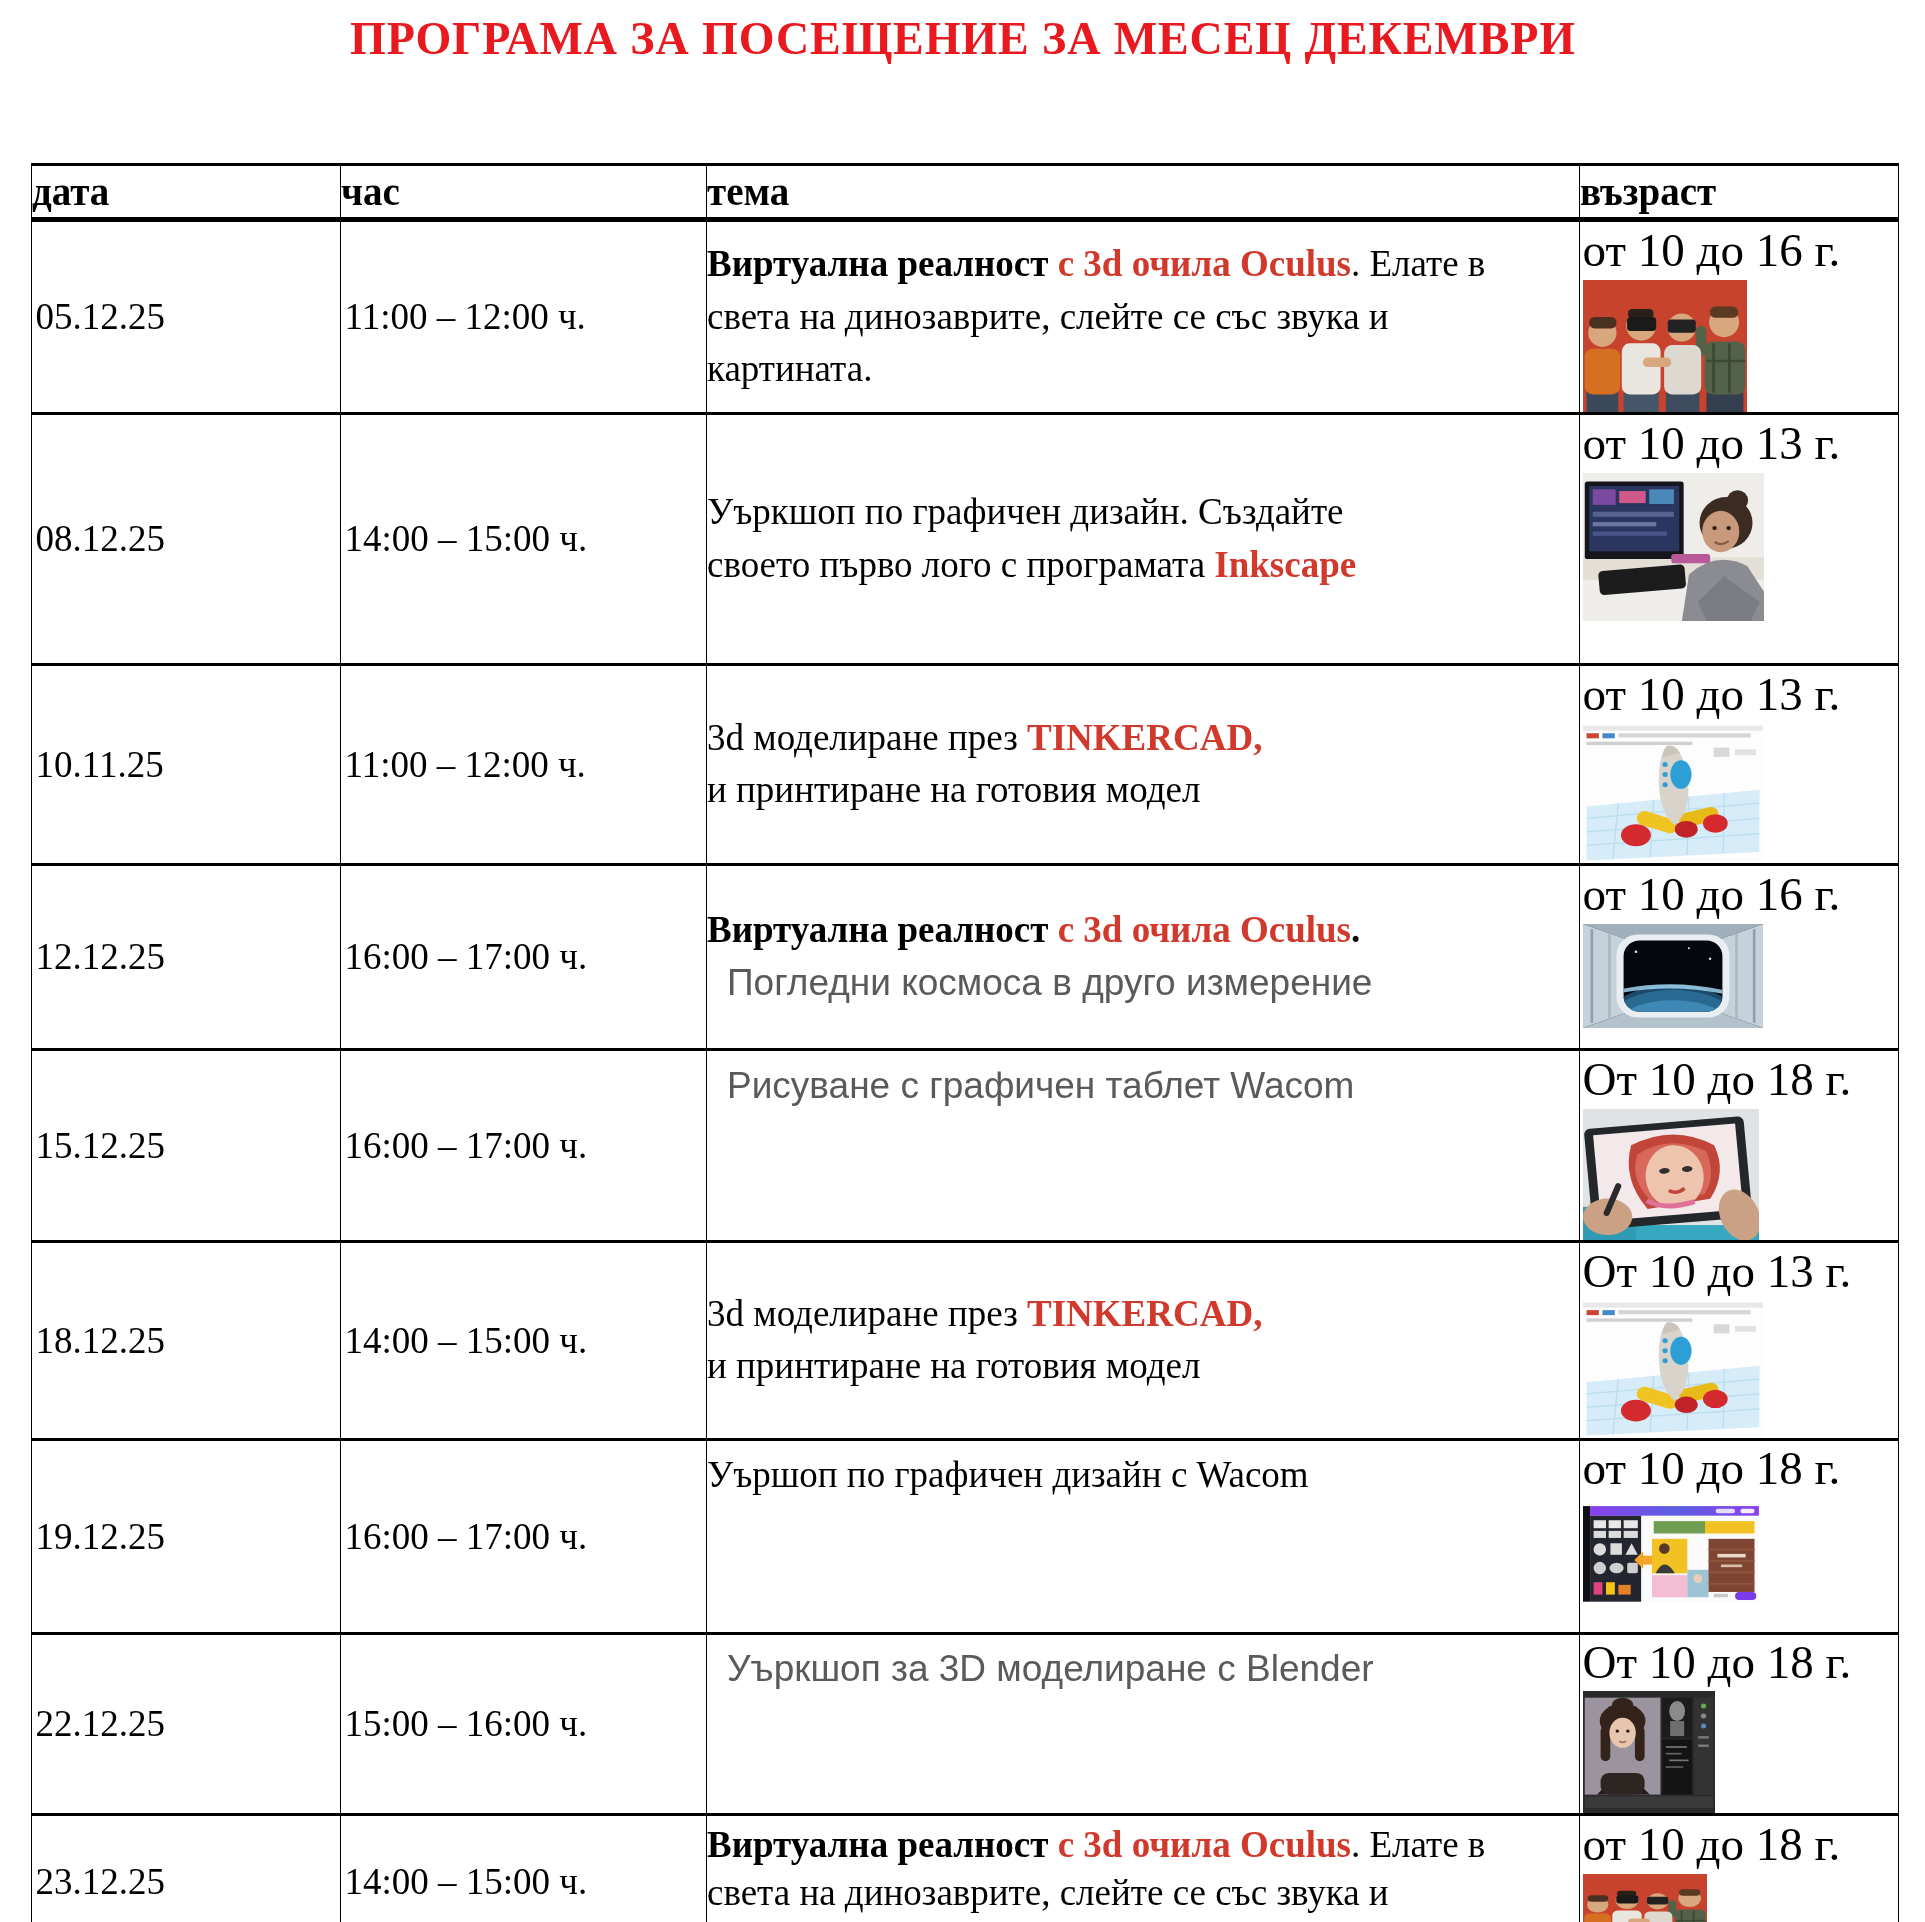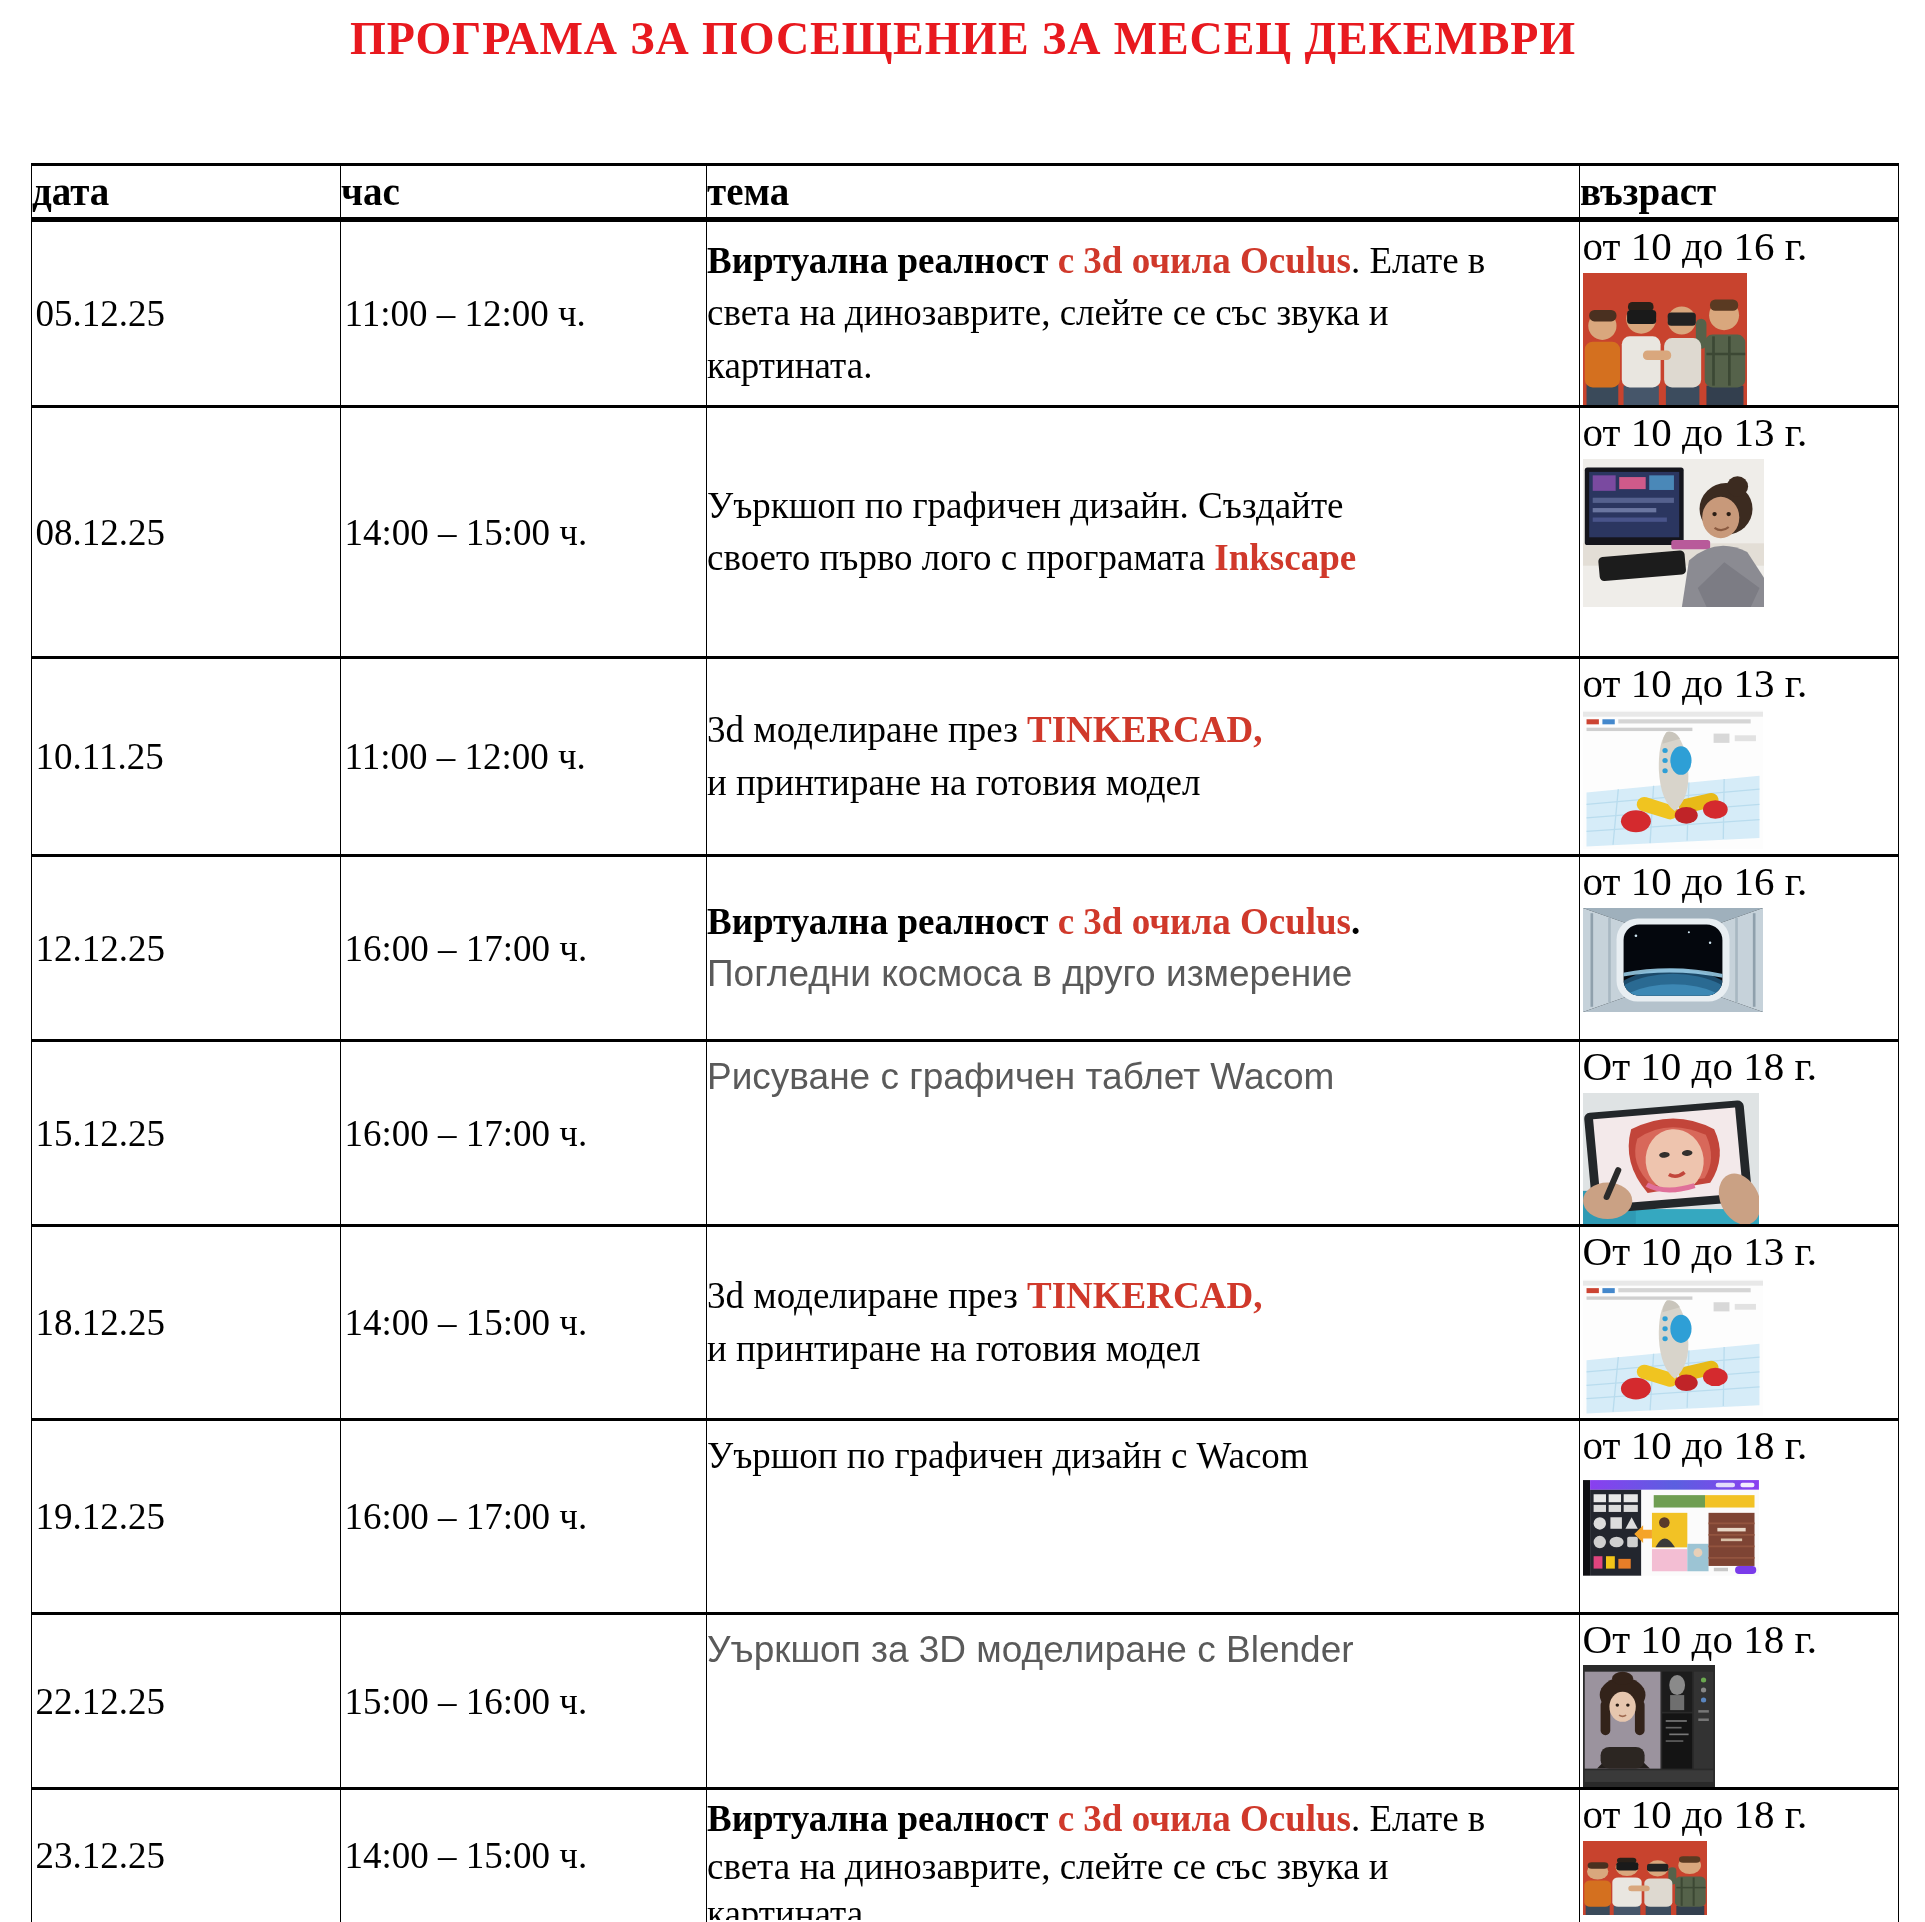--- a/index.html
+++ b/index.html
@@ -22,28 +22,28 @@
   .tablewrap{position:absolute;left:31px;top:163px;}
   table.schedule{border-collapse:collapse;table-layout:fixed;width:1868px;background:#fff;}
   col.c-date{width:309px;} col.c-time{width:366px;} col.c-topic{width:873px;} col.c-age{width:319px;}
   th,td{border:1.8px solid #000;border-top-width:3.5px;border-bottom-width:3.5px;}
   thead th{
     border-bottom-width:5.3px;height:51px;font-size:39px;font-weight:bold;
     text-align:left;padding:0;vertical-align:middle;
   }
   td{vertical-align:middle;font-size:37px;padding:1.8px 5.3px 1.8px 3.5px;}
   td.topic-cell{line-height:1.42;padding-left:0;padding-right:3.5px;}
-  td.age-cell{padding:0;vertical-align:top;font-size:41px;}
+  td.age-cell{padding:0;vertical-align:top;font-size:47px;}
   .age-text{padding:1.8px 0 0 2.6px;line-height:1.12;white-space:nowrap;}
   .photo{margin:3.5px 0 0 2.6px;}
   .photo svg{display:block;width:100%;height:100%;}
   .seg-normal{}
   .seg-bold{font-weight:bold;}
   .seg-red-bold{font-weight:bold;color:var(--accent-red,#d0392b);}
-  .seg-gray{font-family:"Liberation Sans",sans-serif;color:var(--gray-text,#5a5a5a);font-size:37px;}
+  .seg-gray{font-family:"Liberation Sans",sans-serif;color:var(--gray-text,#5a5a5a);font-size:37px;margin-left:20px;}
   
   tbody tr:nth-child(1){height:185px;}
   tbody tr:nth-child(2){height:251px;}
   tbody tr:nth-child(3){height:198px;}
   tbody tr:nth-child(4){height:185px;}
   tbody tr:nth-child(5){height:185px;}
   tbody tr:nth-child(6){height:194px;}
   tbody tr:nth-child(7){height:194px;}
   tbody tr:nth-child(8){height:172px;}
   tbody tr:nth-child(9){height:134px;}

